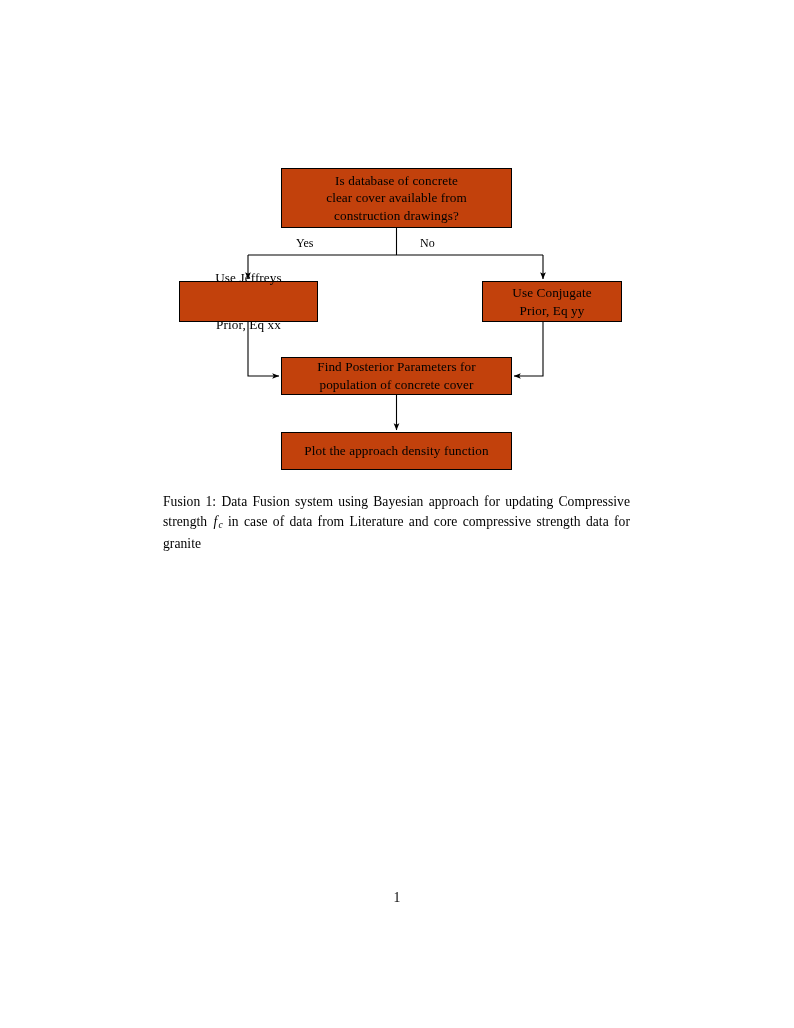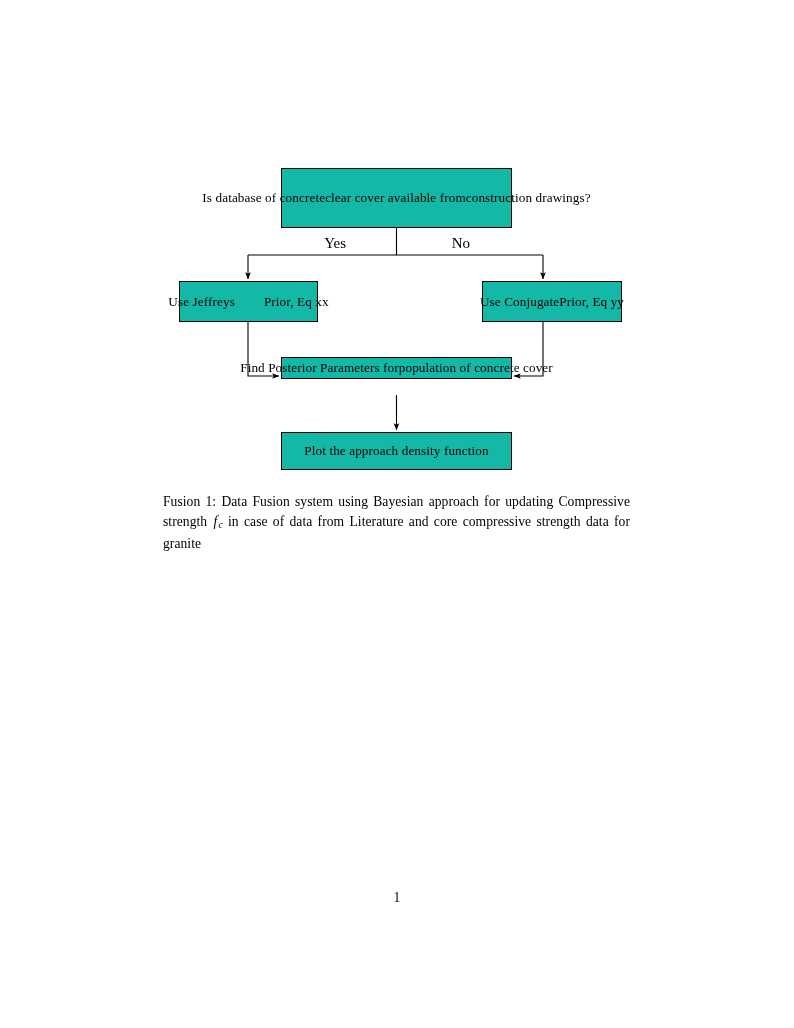--- a/index.html
+++ b/index.html
@@ -36,43 +36,44 @@
     left: 0;
     top: 0;
     width: 794px;
     height: 490px;
     overflow: visible;
   }
   .node {
     position: absolute;
     box-sizing: border-box;
     border: 1px solid #000000;
-    background: #14b8a6;
+    background: #c2410c;
     display: flex;
+    flex-direction: column;
     align-items: center;
     justify-content: center;
     font-size: 13.2px;
     line-height: 17.6px;
     text-align: left;
     white-space: nowrap;
     letter-spacing: 0.1px;
   }
   .node span { display: block; }
 
   #node-question { left: 281px; top: 168px; width: 231px; height: 60px; }
   #node-jeffreys  { left: 179px; top: 281px; width: 139px; height: 41px; gap: 29px; }
   #node-conjugate { left: 482px; top: 281px; width: 140px; height: 41px; }
-  #node-posterior { left: 281px; top: 357px; width: 231px; height: 22px; }
+  #node-posterior { left: 281px; top: 357px; width: 231px; height: 38px; }
   #node-plot      { left: 281px; top: 432px; width: 231px; height: 38px; }
 
   .edge-label {
     position: absolute;
-    font-size: 15px;
+    font-size: 12px;
     line-height: 16px;
-    text-align: right;
+    text-align: left;
     white-space: nowrap;
   }
   #label-yes { left: 296px; top: 235px; width: 50px; }
   #label-no  { left: 420px; top: 235px; width: 50px; }
 
   
   .caption {
     position: absolute;
     left: 163px;
     top: 492px;

